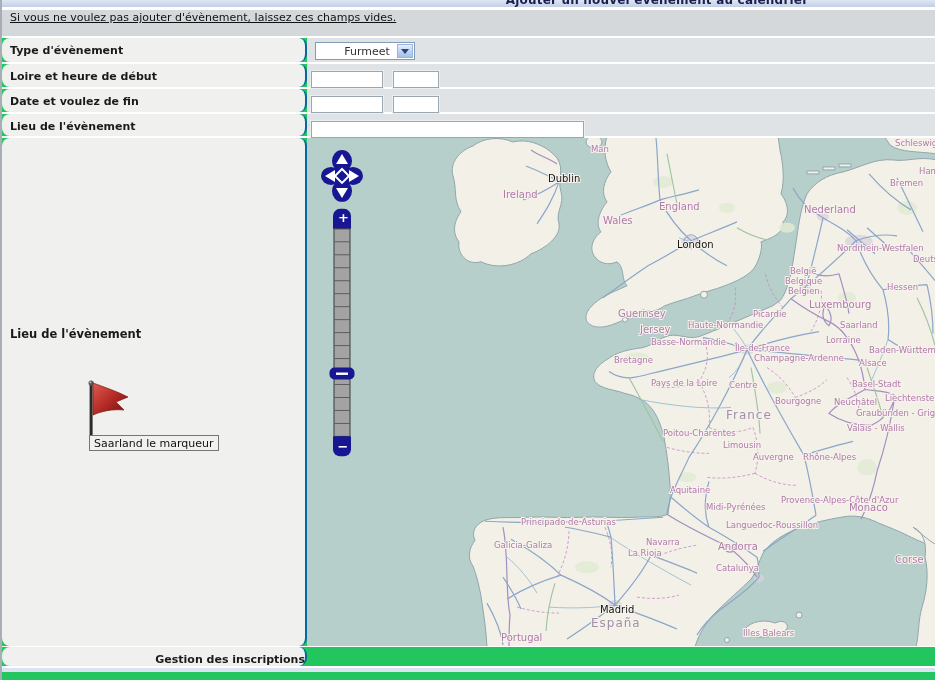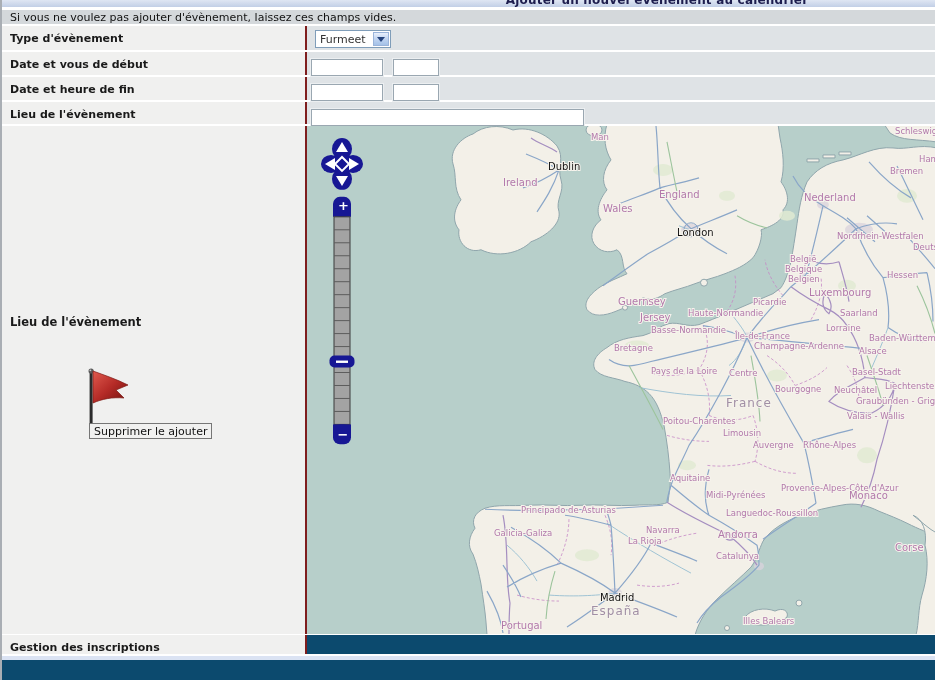--- a/index.html
+++ b/index.html
@@ -1,48 +1,48 @@
 <!DOCTYPE html>
 <html><head>
 <meta charset="utf-8">
 <style>
   * { margin:0; padding:0; box-sizing:border-box; }
   html,body { background:#fff; }
   body { font-family:"DejaVu Sans", sans-serif; }
-  .page { position:relative; width:935px; height:680px; overflow:hidden; background:#0c4a6e;
+  .page { position:relative; width:935px; height:680px; overflow:hidden; background:#22c55e;
           border-left:2px solid #a9aeb4; }
   
   .titlebar { position:relative; height:10px; border-bottom:3px solid #fff;
               background:linear-gradient(#dfe6f3,#c2cfe6); overflow:hidden; }
   .titlebar span { position:absolute; left:330px; width:650px; top:-7px; text-align:center;
                    font-size:12px; font-weight:bold; color:#1d1d4e; letter-spacing:.2px; }
   
-  .noterow { height:16px; border-bottom:2px solid #fff; background:#d4d8db;
-             font-size:11px; color:#111; padding:1px 0 0 8px; }
+  .noterow { height:28px; border-bottom:2px solid #fff; background:#d4d8db;
+             font-size:11px; color:#111; padding:1px 0 0 8px;text-decoration:underline; }
   
   .row { display:flex; border-bottom:2px solid #fff; }
   .row.h26 { height:26px; } .row.h25 { height:25px; } .row.h24 { height:24px; }
-  .cell-label { width:305px; background:#f0f0ef; border-right:2px solid #7f1d1d;
-                font-size:11px; font-weight:bold; color:#1a1a1a; padding:6px 0 0 8px; }
+  .cell-label { width:305px; background:#f0f0ef; border-right:2px solid #0369a1;
+                font-size:11px; font-weight:bold; color:#1a1a1a; padding:6px 0 0 8px;border-radius:8px; }
   .cell-content { flex:1; background:#dfe3e6; padding:4px 0 0 4px; position:relative; }
   
   .xpinput { height:17px; border:1px solid #9aa7b1; background:#fff; font-size:11px;
              padding:0 2px; box-shadow:0 0 0 1px #eceff1; }
   .w-date { width:72px; } .w-time { width:46px; margin-left:5px; } .w-lieu { width:273px; }
   
   .xpselect { display:flex; align-items:center; height:18px; border:1px solid #7f9db9;
               background:#fff; font-size:11px; color:#333; padding-left:4px; position:relative;
               margin-left:4px; cursor:default; }
   .xpselect .txt { flex:1; overflow:hidden; white-space:nowrap; }
   .xpselect .arrow { position:absolute; right:1px; top:1px; bottom:1px; width:16px;
               background:linear-gradient(#e9f0fc,#c3d6f2 45%,#a4c1e8);
               border:1px solid #9ab4da; display:flex; align-items:center; justify-content:center; }
   .xpselect .arrow i { width:0; height:0; border-left:4px solid transparent;
               border-right:4px solid transparent; border-top:5px solid #27457e; }
-  .sel-type { width:76px; } .sel-reg { width:280px; }
+  .sel-type { width:100px;text-align:center; } .sel-reg { width:280px; }
   
   .map-row { display:flex; height:509px; border-bottom:1px solid #fff; }
   .map-row .cell-label { position:relative; padding:0; }
   .maplbl-title { position:absolute; left:8px; top:189px; font-size:11.5px; font-weight:bold; color:#1a1a1a; }
   .maplbl-desc { position:absolute; left:8px; top:203px; width:296px; font-size:10.5px;
                  font-weight:normal; color:#222; line-height:11.5px; }
   .flag { position:absolute; left:83px; top:240px; }
   .btn-del { position:absolute; left:87px; top:297px; height:16px; font-family:"DejaVu Sans",sans-serif;
              font-size:11px; color:#111; background:#f1f1f0; border:1px solid #767676;
              padding:0 4px; cursor:pointer; }
@@ -90,29 +90,29 @@
       <div class="xpselect sel-type">
         <span class="txt">Furmeet</span>
         <span class="arrow">
             <i></i>
           </span>
       </div>
     </div>
   </div>
 
   <div class="row h25">
-    <div class="cell-label">Date et vous de début</div>
+    <div class="cell-label">Loire et heure de début</div>
     <div class="cell-content">
       <input class="xpinput w-date" value="" style="">
       <input class="xpinput w-time" value="" style="">
     </div>
   </div>
 
   <div class="row h25">
-    <div class="cell-label">Date et heure de fin</div>
+    <div class="cell-label">Date et voulez de fin</div>
     <div class="cell-content">
       <input class="xpinput w-date" value="" style="">
       <input class="xpinput w-time" value="" style="">
     </div>
   </div>
 
   <div class="row h24">
     <div class="cell-label">Lieu de l'évènement</div>
     <div class="cell-content">
       <input class="xpinput w-lieu" value="" style="">
@@ -128,21 +128,21 @@
             <stop offset="0" stop-color="#e05a4e"></stop>
               <stop offset=".5" stop-color="#b52b27"></stop>
               <stop offset="1" stop-color="#6e0f0c"></stop>
           </linearGradient>
         </defs>
         <rect x="4.6" y="6" width="3" height="51" fill="#2b2b2b"></rect>
         <circle cx="6.1" cy="5" r="2.6" fill="#5a5a5a"></circle>
         <circle cx="5.4" cy="4.3" r="0.9" fill="#c9c9c9"></circle>
         <path d="M8,5 C19,9 31,13 43,19 L31,24 L39,32 C27,31 17,33 8,37 Z" fill="url(#fg)" stroke="#7c1a16" stroke-width="0.7"></path>
       </svg>
-      <button class="btn-del">Supprimer le ajouter</button>
+      <button class="btn-del">Saarland le marqueur</button>
     </div>
     <div class="map-cell">
       <svg class="map" viewBox="0 0 628 509" preserveAspectRatio="none">
 
         <path class="land" d="M166,8 C176,0 192,-2 206,4 C222,0 240,8 250,20 C258,32 250,42 254,54 C258,66 248,74 252,86 C254,98 240,110 224,116 C212,128 190,132 174,124 C160,128 150,116 152,104 C144,94 148,82 154,74 C146,62 150,50 146,38 C142,24 154,12 166,8 Z"></path>
         <path class="land" d="M300,-2 C296,12 298,24 304,34 C296,44 294,56 300,64 C292,74 288,86 294,94 C286,100 282,110 287,118 C292,126 302,128 310,124 C318,130 314,142 320,148 C312,152 300,156 292,162 C284,168 276,176 280,184 C286,192 298,190 308,186 C318,182 328,178 336,172 C344,176 352,172 358,168 C368,164 378,162 388,158 C398,154 408,152 418,148 C428,144 438,140 446,132 C452,124 456,110 454,104 C466,100 478,94 476,84 C484,76 480,64 474,56 C478,42 476,26 473,12 L471,-2 Z"></path>
         <ellipse class="land" cx="287" cy="4" rx="8" ry="6"></ellipse>
         <circle class="land" cx="397" cy="157" r="3.5"></circle>
         <path class="land" d="M630,22 C612,18 600,24 586,22 C568,20 552,30 536,34 C520,37 508,44 500,56 C494,70 492,84 490,98 C488,112 486,124 484,136 C481,148 478,156 474,162 L466,168 C452,174 438,180 424,186 C410,192 400,196 392,199 C380,202 372,196 362,198 C352,200 346,208 336,210 C322,212 310,214 300,222 C290,228 284,236 288,244 C294,252 308,252 318,256 C328,258 336,262 342,268 C350,276 354,288 357,300 C360,316 362,332 363,348 C364,360 362,368 361,377 C352,381 340,379 328,380 C310,381 292,379 274,380 C256,381 238,379 220,380 C204,381 190,379 178,383 C168,387 164,395 168,403 C162,411 160,421 166,429 C170,439 172,449 174,459 C176,473 178,485 179,497 L180,510 L630,510 Z"></path>
         <path class="land" d="M577,-2 L630,-2 L630,16 C610,13 594,15 583,7 Z"></path>
@@ -272,19 +272,19 @@
           <rect class="navy" x="22.5" y="230" width="25" height="12" rx="5"></rect>
           <rect x="29" y="235" width="12" height="2.4" fill="#fff"></rect>
           <rect class="navy" x="26" y="299" width="18" height="20" rx="7"></rect>
           <rect class="navy" x="26" y="299" width="18" height="8"></rect>
           <text class="ctl-txt" x="30.5" y="314">−</text>
         </g>
       </svg>
     </div>
   </div>
 
-  <div class="row" style="height:20px;border-bottom:1px solid #fff;">
+  <div class="row" style="height:20px;border-bottom:1px solid #fff;text-align:right;">
     <div class="cell-label">Gestion des inscriptions</div>
   </div>
 
   <div class="bottombar"></div>
 
 </div>
 
 </body></html>

